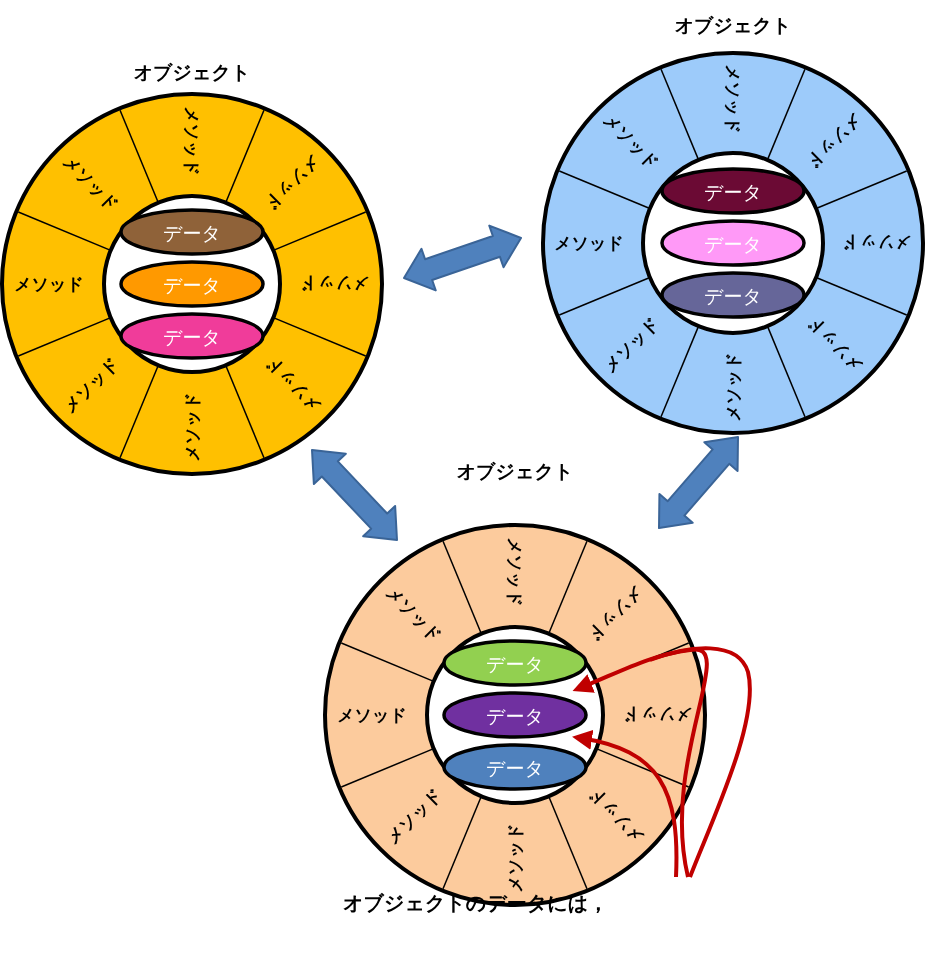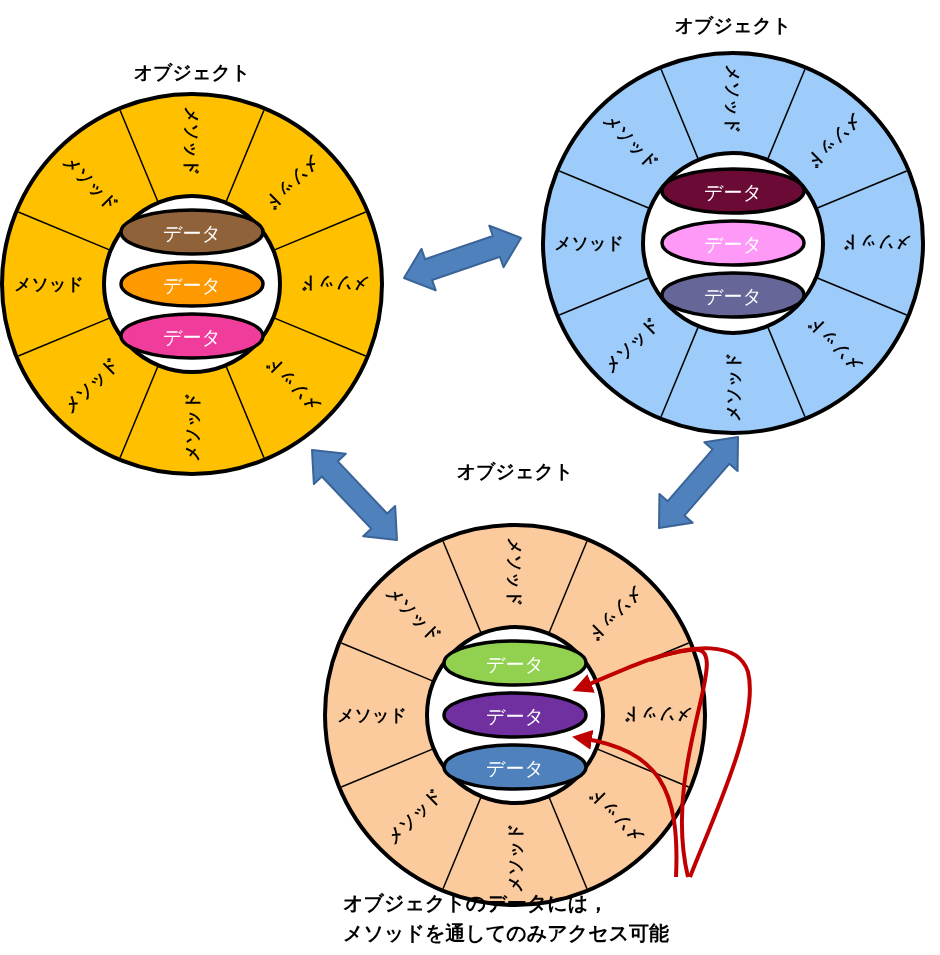--- a/index.html
+++ b/index.html
@@ -111,14 +111,13 @@
     </g>
   <g id="access-layer">
       <path d="M688,877 C660,760 740,640 690,650 C650,655 620,672 580,688" fill="none" stroke="#C00000" stroke-width="4" marker-end="url(#red-head)"></path>
       <path d="M676,877 C680,790 660,750 580,738" fill="none" stroke="#C00000" stroke-width="4" marker-end="url(#red-head)"></path>
       <path d="M690,877 C712,820 760,720 748,672 C738,640 690,645 650,660" fill="none" stroke="#C00000" stroke-width="4"></path>
     </g>
 </svg>
 
 <div class="caption">
   <div>オブジェクトのデータには，</div>
-  <div>メソッドを通してのみアクセス可能</div>
 </div>
 
 </body></html>

